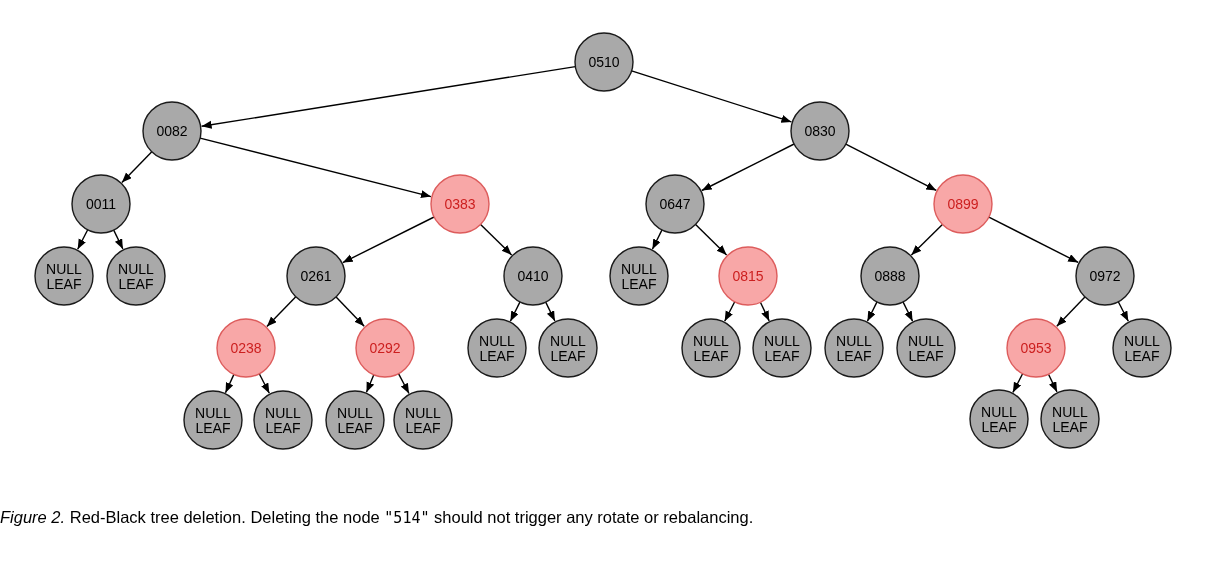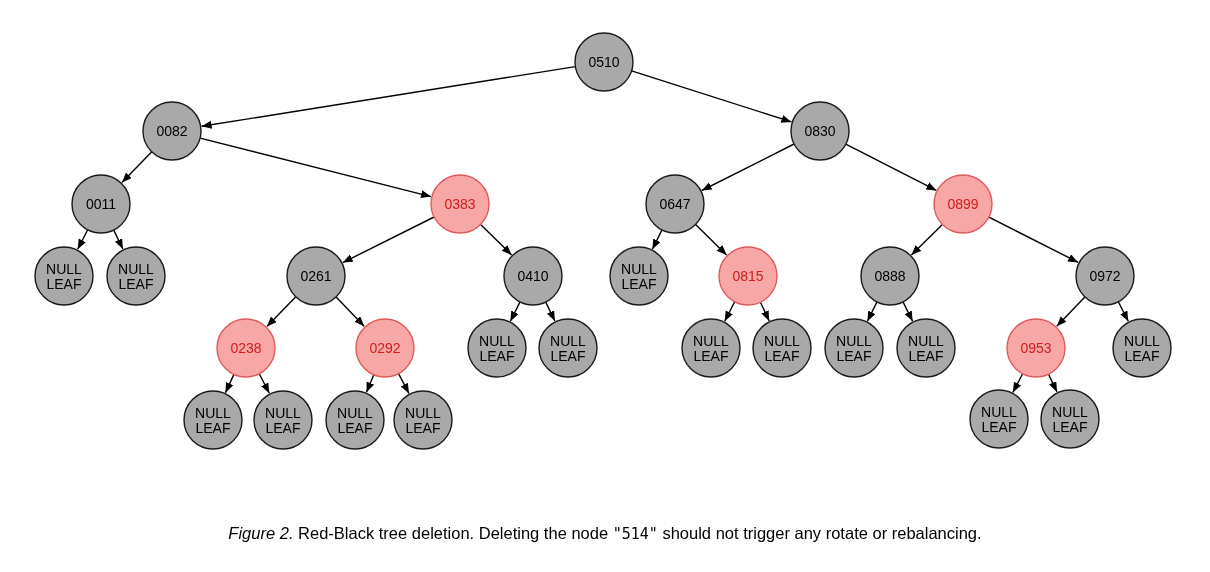--- a/index.html
+++ b/index.html
@@ -19,22 +19,22 @@
   #tree-svg {
     display: block;
     width: 1210px;
     height: 470px;
   }
   #tree-svg text {
     font-family: "Liberation Sans", sans-serif;
     font-size: 14px;
   }
   .caption {
-    margin-top: 50px;
-    text-align: center;
+    margin-top: 34px;
+    text-align: left;
     font-size: 16.5px;
     color: #000000;
     line-height: 26px;
     white-space: nowrap;
   }
   .caption .fig-label {
     font-style: italic;
   }
   .caption .mono {
     font-family: "DejaVu Sans Mono", monospace;

